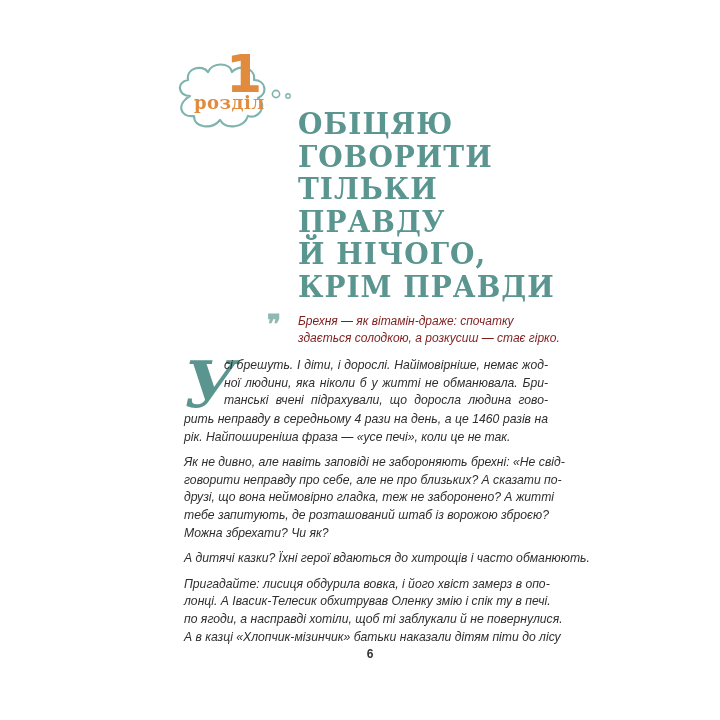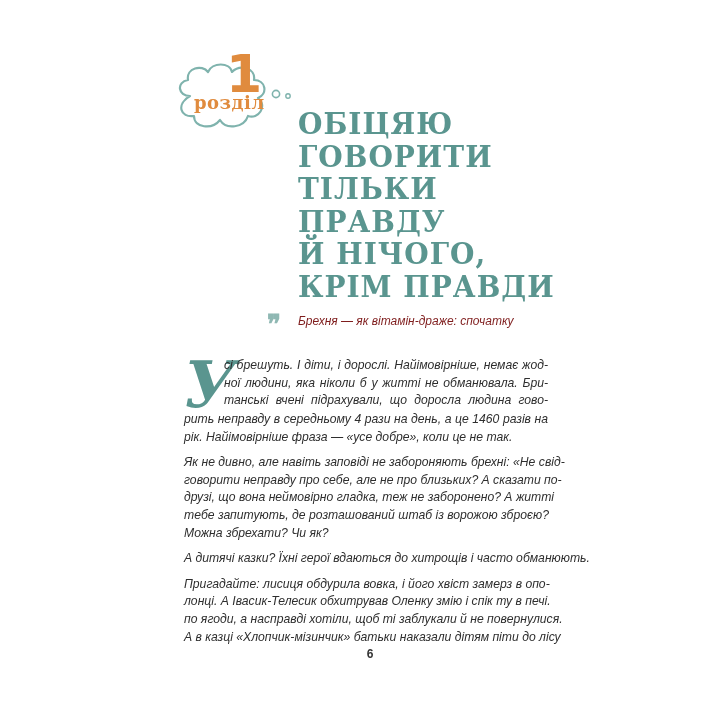--- a/index.html
+++ b/index.html
@@ -158,31 +158,32 @@
     <span class="title-line">тільки</span>
     <span class="title-line">правду</span>
     <span class="title-line">й нічого,</span>
     <span class="title-line">крім правди</span>
   </div>
 
   <div class="epigraph">
     <div class="quote-icon">❞</div>
     <div class="epigraph-text">
       <span>Брехня — як вітамін-драже: спочатку</span>
+      <span>здається солодкою, а розкусиш — стає гірко.</span>
     </div>
   </div>
 
   <div class="body-text">
     <div class="para">
       <div class="drop-cap">У</div>
       <span class="line">сі брешуть. І діти, і дорослі. Найімовірніше, немає жод-</span>
       <span class="line">ної людини, яка ніколи б у житті не обманювала. Бри-</span>
       <span class="line">танські вчені підрахували, що доросла людина гово-</span>
       <span class="line" style="clear:left;">рить неправду в середньому 4 рази на день, а це 1460 разів на</span>
-      <span class="line last">рік. Найімовірніше фраза — «усе добре», коли це не так.</span>
+      <span class="line last">рік. Найпоширеніша фраза — «усе печі», коли це не так.</span>
     </div>
     <div class="para">
       <span class="line">Як не дивно, але навіть заповіді не забороняють брехні: «Не свід-</span>
       <span class="line">говорити неправду про себе, але не про близьких? А сказати по-</span>
       <span class="line">друзі, що вона неймовірно гладка, теж не заборонено? А житті</span>
       <span class="line">тебе запитують, де розташований штаб із ворожою зброєю?</span>
       <span class="line last">Можна збрехати? Чи як?</span>
     </div>
     <div class="para">
       <span class="line last">А дитячі казки? Їхні герої вдаються до хитрощів і часто обманюють.</span>

